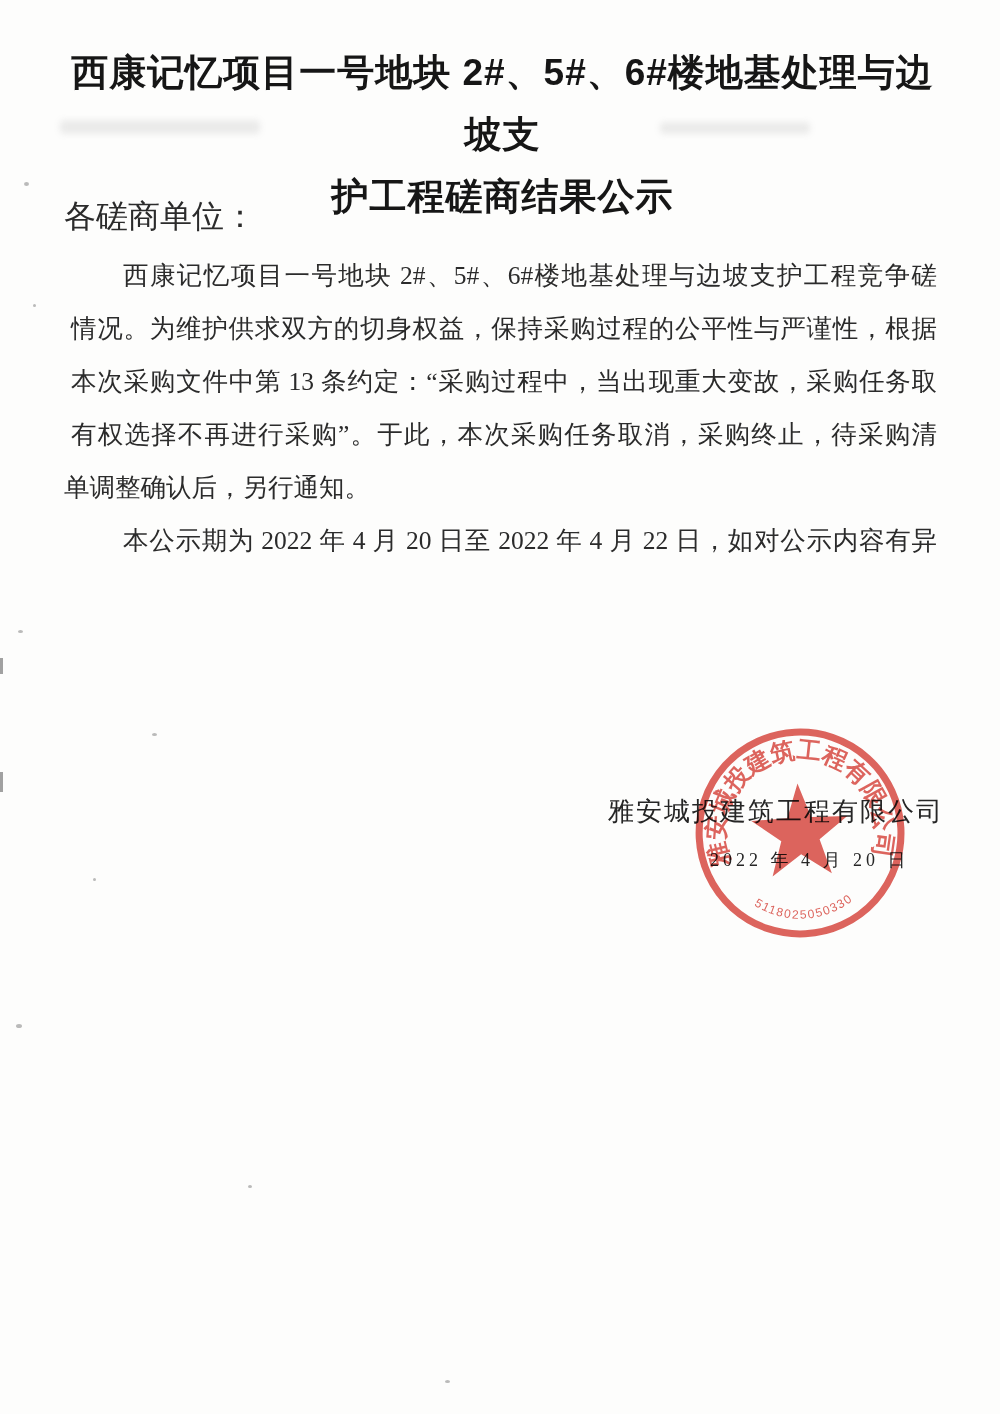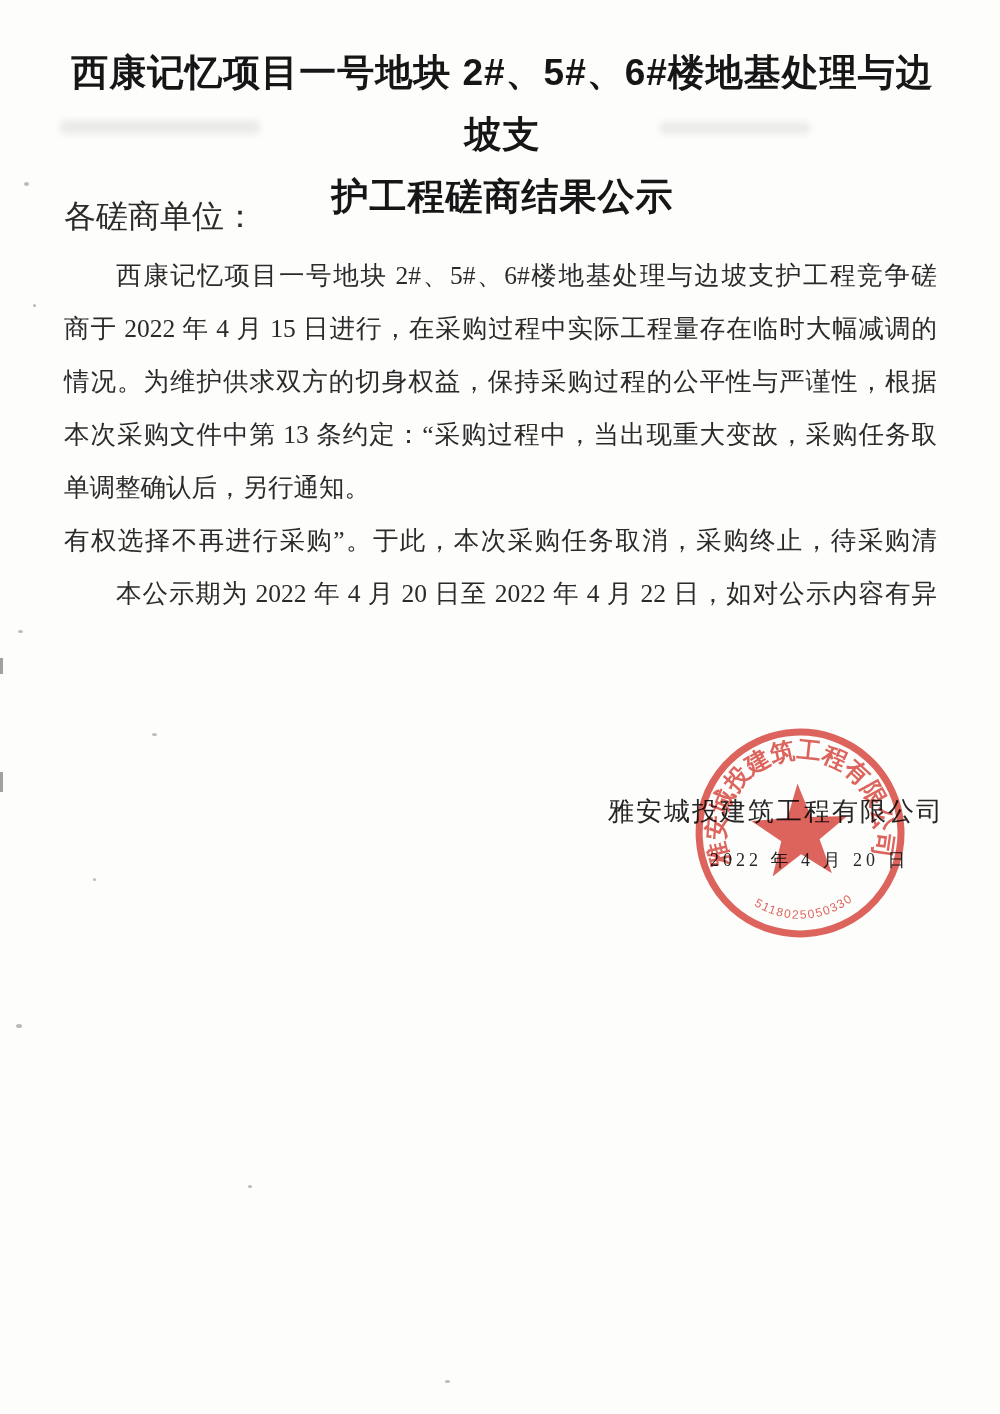--- a/index.html
+++ b/index.html
@@ -46,20 +46,21 @@
     height: 53px;
     line-height: 53px;
     font-size: 25.5px;
     white-space: nowrap;
     text-align: left;
   }
   .body-line.justify {
     white-space: normal;
     text-align: justify;
     text-align-last: justify;
+    margin-left: 7px;
   }
   .body-line.indent {
     text-indent: 52px;
   }
   .sig-company {
     position: absolute;
     top: 794px;
     left: 608px;
     font-size: 26px;
     letter-spacing: 2px;
@@ -126,25 +127,24 @@
 
   <div class="doc-title">
     <div>西康记忆项目一号地块 2#、5#、6#楼地基处理与边坡支</div>
     <div>护工程磋商结果公示</div>
   </div>
 
   <div class="salutation">各磋商单位：</div>
 
   <div class="body-block">
     <div class="body-line justify indent">西康记忆项目一号地块 2#、5#、6#楼地基处理与边坡支护工程竞争磋</div>
-    <div class="body-line justify">商于 2022 年 4 月 15 日进行，在采购过程中实际工程量存在临时大幅减调的</div>
     <div class="body-line justify">情况。为维护供求双方的切身权益，保持采购过程的公平性与严谨性，根据</div>
     <div class="body-line justify">本次采购文件中第 13 条约定：“采购过程中，当出现重大变故，采购任务取</div>
+    <div class="body-line justify">有权选择不再进行采购”。于此，本次采购任务取消，采购终止，待采购清</div>
     <div class="body-line">单调整确认后，另行通知。</div>
-    <div class="body-line justify">有权选择不再进行采购”。于此，本次采购任务取消，采购终止，待采购清</div>
     <div class="body-line justify indent">本公示期为 2022 年 4 月 20 日至 2022 年 4 月 22 日，如对公示内容有异</div>
   </div>
 
   <div class="sig-company">雅安城投建筑工程有限公司</div>
   <div class="sig-date">2022 年 4 月 20 日</div>
 
   <svg class="seal" viewBox="0 0 216 216" xmlns="http://www.w3.org/2000/svg">
     <circle cx="108" cy="109" r="100" fill="none" stroke="#d94a42" stroke-width="7"></circle>
     <polygon fill="#d94a42" points="108,60 119.8,93.8 155.6,94.5 127,116.2 137.4,150.5 108,130 78.6,150.5 89,116.2 60.4,94.5 96.2,93.8"></polygon>
     <defs>

